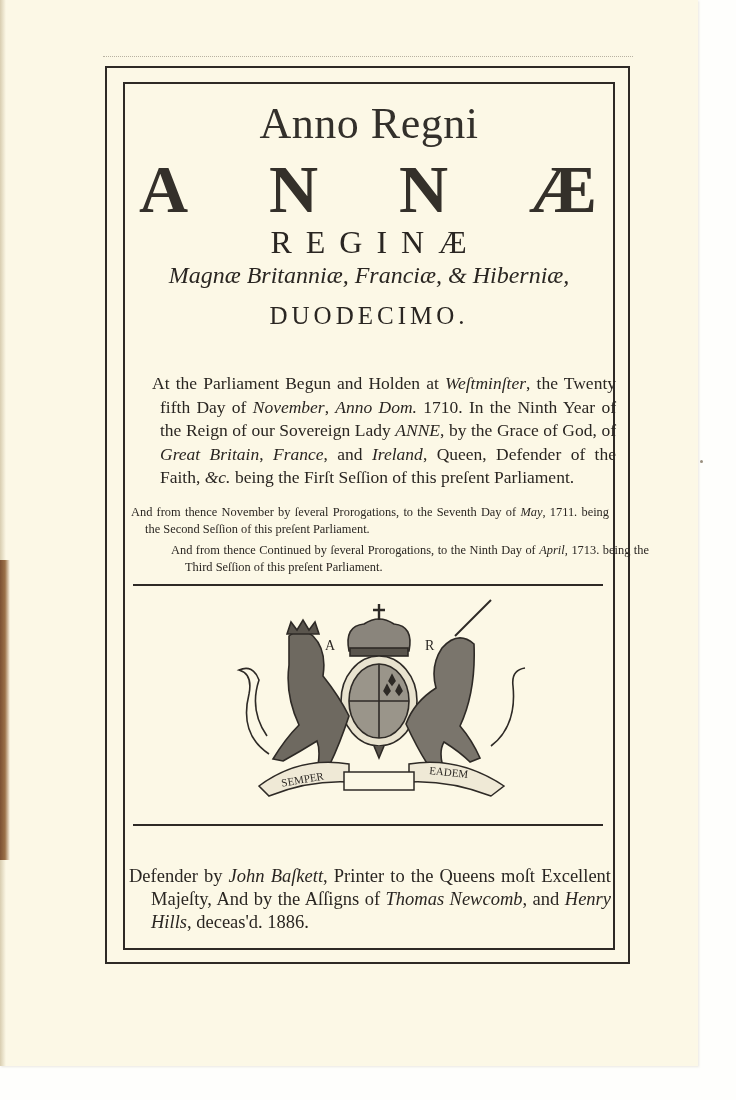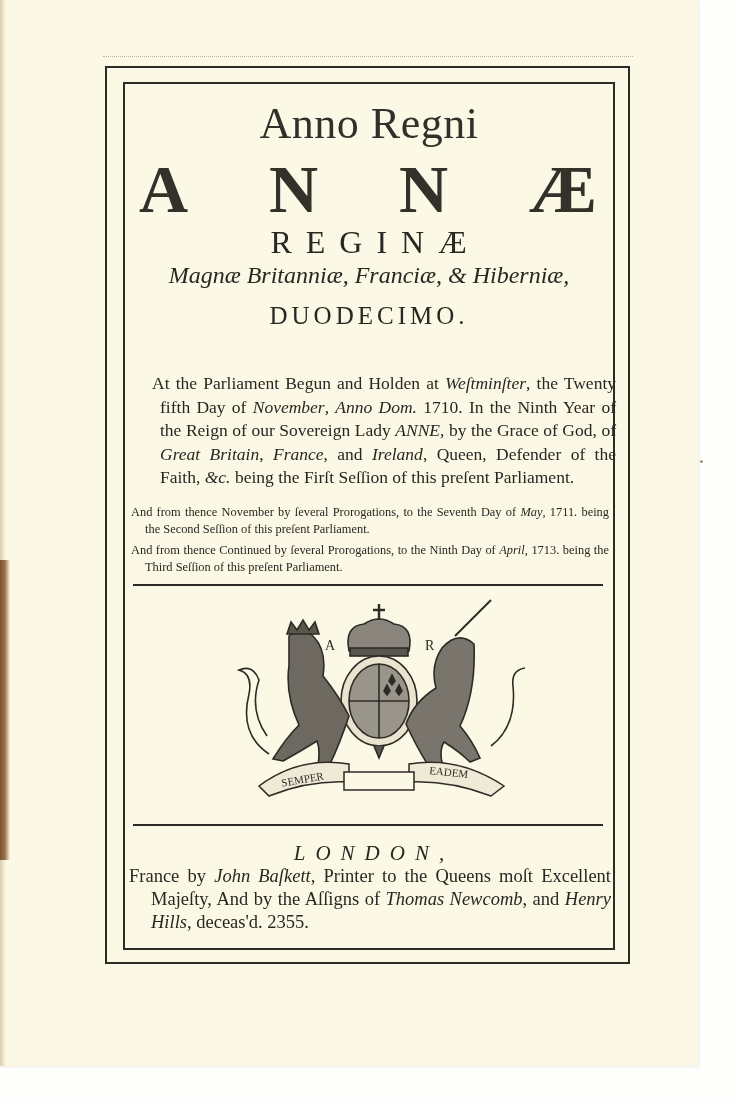--- a/index.html
+++ b/index.html
@@ -54,21 +54,21 @@
 
   .para1 {
     top: 256px; left: 17px; width: 474px; font-size: 17.5px; line-height: 23.5px;
     text-align: justify; text-indent: -8px; padding-left: 18px; box-sizing: border-box; margin-top: 32px;
   }
   .para1 i { font-style: italic; }
   .para2 {
     top: 420px; left: 6px; width: 478px; font-size: 12.4px; line-height: 16.5px;
     text-align: justify; padding-left: 14px; text-indent: -14px; box-sizing: border-box;
   }
-  .para3 { top: 458px; }
+  .para3 { top: 458px; margin-left: 40px; }
   .rule { position: absolute; left: 8px; width: 470px; height: 0; border-top: 2px solid #2e2a26; }
   .rule1 { top: 500px; }
   .rule2 { top: 740px; }
 
   .arms { position: absolute; left: 104px; top: 512px; width: 300px; height: 210px; }
 
   .london { top: 757px; font-size: 21px; font-style: italic; letter-spacing: 10px; padding-left: 10px; box-sizing: border-box; }
   .printed {
     top: 781px; left: 4px; width: 482px; font-size: 18.5px; line-height: 23px;
     text-align: justify; padding-left: 22px; text-indent: -22px; box-sizing: border-box;
@@ -137,19 +137,18 @@
 
       <path d="M30 190 Q70 160 120 168 L120 186 Q80 184 40 200 Z" fill="#efe9d6" stroke="#2e2a26" stroke-width="1.5"></path>
       <path d="M180 168 Q230 160 275 190 L262 200 Q220 184 180 186 Z" fill="#efe9d6" stroke="#2e2a26" stroke-width="1.5"></path>
       <rect x="115" y="176" width="70" height="18" fill="#fcf8e6" stroke="#2e2a26" stroke-width="1.5"></rect>
       <text x="52" y="186" font-family="Liberation Serif, serif" font-size="11" fill="#2e2a26" transform="rotate(-10 80 182)">SEMPER</text>
       <text x="200" y="180" font-family="Liberation Serif, serif" font-size="11" fill="#2e2a26" transform="rotate(6 220 178)">EADEM</text>
     </svg>
 
     <div class="rule rule2"></div>
 
-    <div class="t center serif london">LONDON,</div>
 
-    <div class="t serif printed"><span>France by </span><i>John Baſkett</i><span>, Printer to the Queens moſt Excellent Majeſty, And by the Aſſigns of </span><i>Thomas Newcomb</i><span>, and </span><i>Henry Hills</i><span>, deceas'd. 2355.</span></div>
+    <div class="t serif printed"><span>Defender by </span><i>John Baſkett</i><span>, Printer to the Queens moſt Excellent Majeſty, And by the Aſſigns of </span><i>Thomas Newcomb</i><span>, and </span><i>Henry Hills</i><span>, deceas'd. 1886.</span></div>
 
   </div>
   <div class="note"></div>
 </div>
 
 </body></html>

